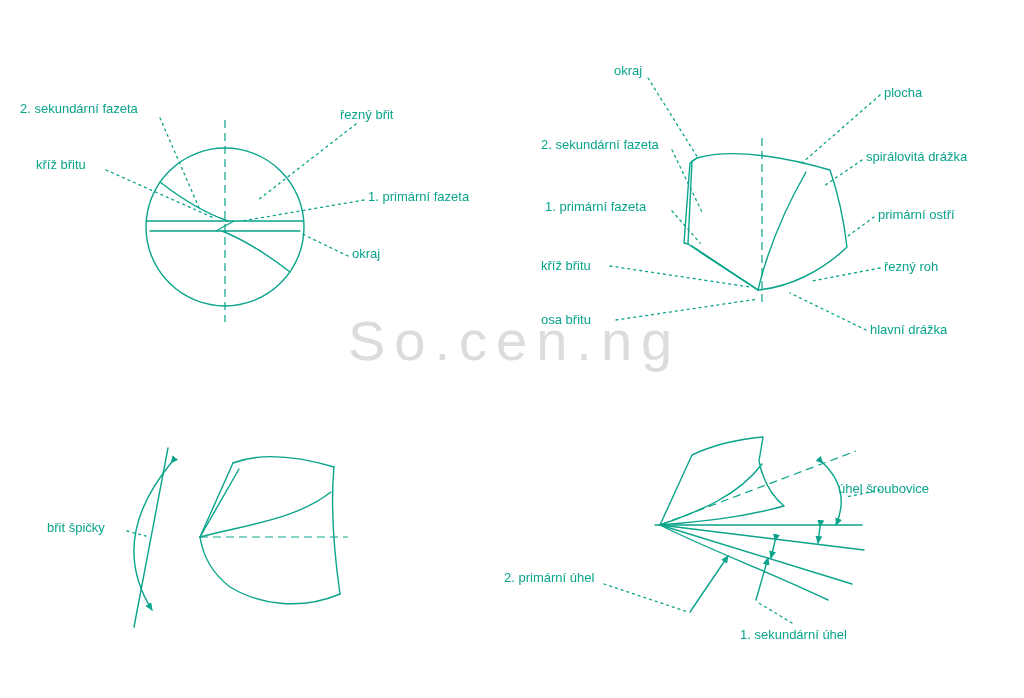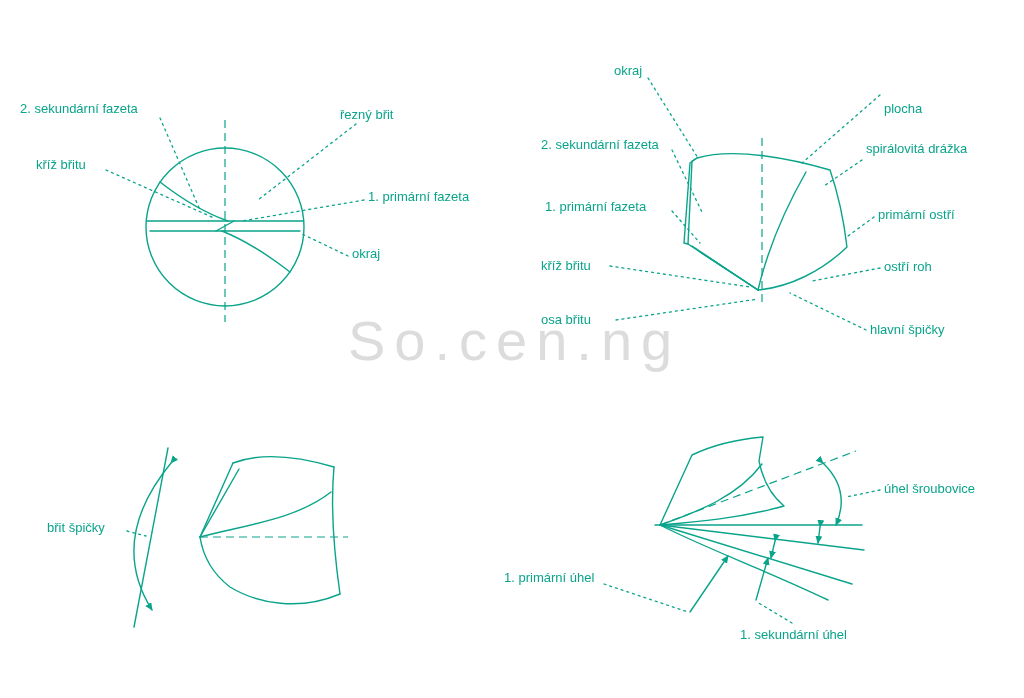--- a/index.html
+++ b/index.html
@@ -106,29 +106,29 @@
     </g>
   </svg>
 
   <span class="label" style="left:20px;top:100px">2. sekundární fazeta</span>
   <span class="label" style="left:36px;top:156px">kříž břitu</span>
   <span class="label" style="left:340px;top:106px">řezný břit</span>
   <span class="label" style="left:368px;top:188px">1. primární fazeta</span>
   <span class="label" style="left:352px;top:245px">okraj</span>
 
   <span class="label" style="left:614px;top:62px">okraj</span>
-  <span class="label" style="left:884px;top:100px">plocha</span>
+  <span class="label" style="left:884px;top:84px">plocha</span>
   <span class="label" style="left:541px;top:136px">2. sekundární fazeta</span>
-  <span class="label" style="left:866px;top:140px">spirálovitá drážka</span>
+  <span class="label" style="left:866px;top:148px">spirálovitá drážka</span>
   <span class="label" style="left:545px;top:198px">1. primární fazeta</span>
   <span class="label" style="left:878px;top:206px">primární ostří</span>
   <span class="label" style="left:541px;top:257px">kříž břitu</span>
-  <span class="label" style="left:884px;top:258px">ostří roh</span>
+  <span class="label" style="left:884px;top:258px">řezný roh</span>
   <span class="label" style="left:541px;top:311px">osa břitu</span>
-  <span class="label" style="left:870px;top:321px">hlavní špičky</span>
+  <span class="label" style="left:870px;top:321px">hlavní drážka</span>
 
   <span class="label" style="left:47px;top:519px">břit špičky</span>
 
-  <span class="label" style="left:884px;top:480px">úhel šroubovice</span>
-  <span class="label" style="left:504px;top:569px">1. primární úhel</span>
+  <span class="label" style="left:838px;top:480px">úhel šroubovice</span>
+  <span class="label" style="left:504px;top:569px">2. primární úhel</span>
   <span class="label" style="left:740px;top:626px">1. sekundární úhel</span>
 
 </div>
 
 </body></html>

